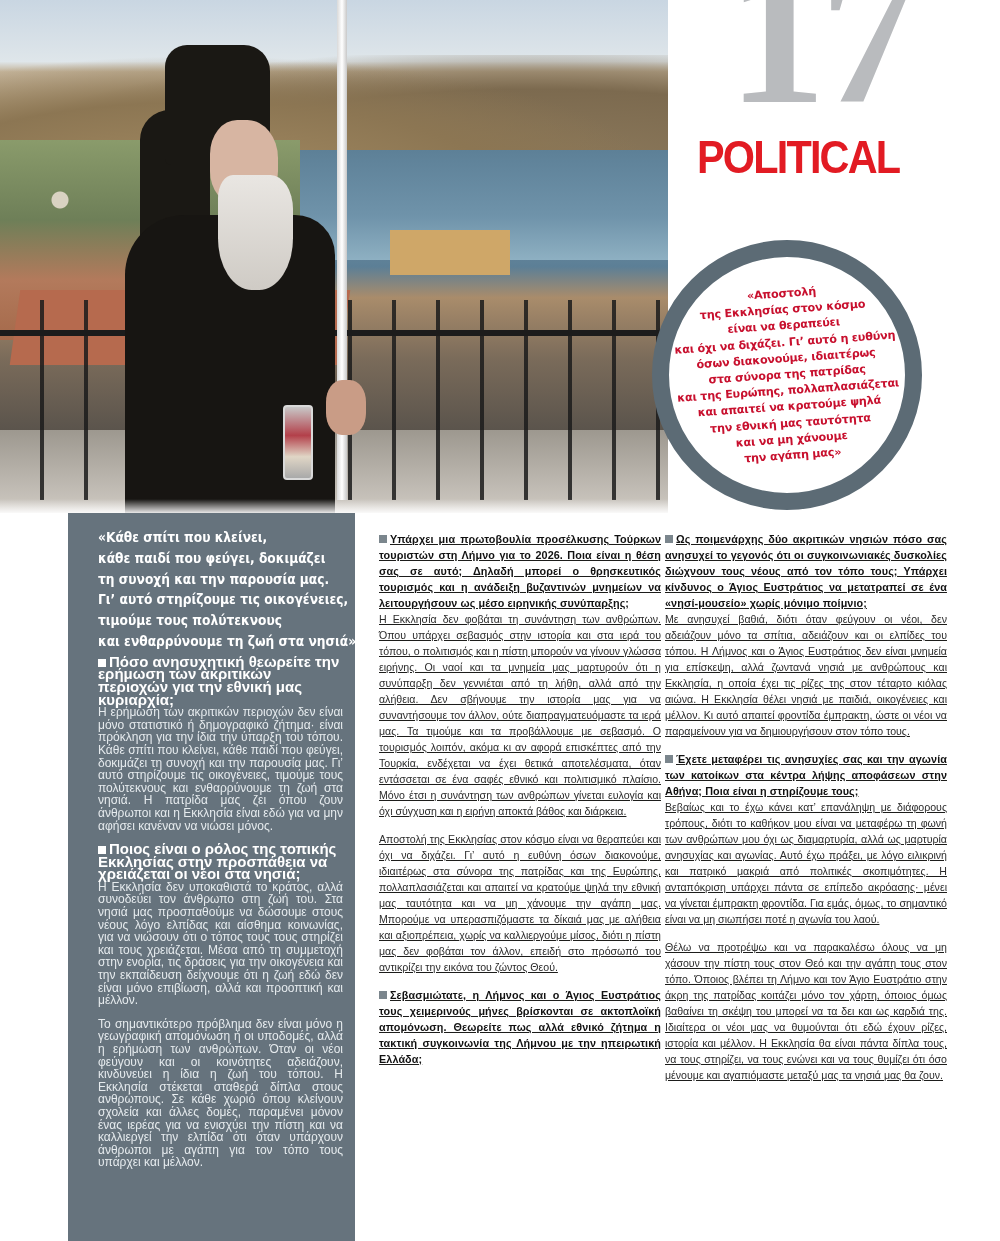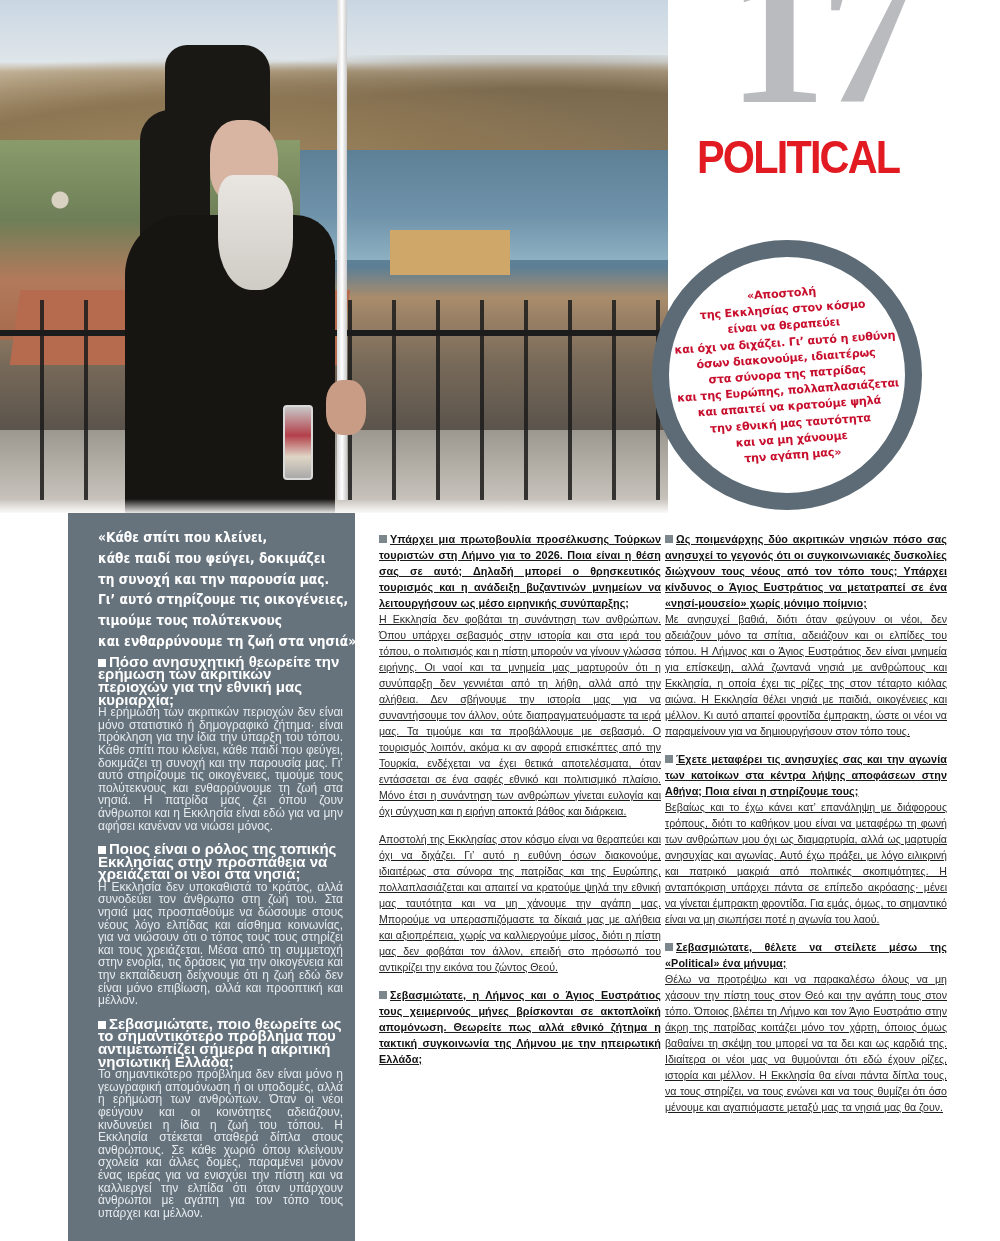--- a/index.html
+++ b/index.html
@@ -113,21 +113,20 @@
 
   <div class="qa">
     <p class="q"><span class="sq"></span><span>Πόσο ανησυχητική θεωρείτε την ερήμωση των ακριτικών περιοχών για την εθνική μας κυριαρχία;</span></p>
     <p class="a">Η ερήμωση των ακριτικών περιοχών δεν είναι μόνο στατιστικό ή δημογραφικό ζήτημα· είναι πρόκληση για την ίδια την ύπαρξη του τόπου. Κάθε σπίτι που κλείνει, κάθε παιδί που φεύγει, δοκιμάζει τη συνοχή και την παρουσία μας. Γι’ αυτό στηρίζουμε τις οικογένειες, τιμούμε τους πολύτεκνους και ενθαρρύνουμε τη ζωή στα νησιά. Η πατρίδα μας ζει όπου ζουν άνθρωποι και η Εκκλησία είναι εδώ για να μην αφήσει κανέναν να νιώσει μόνος.</p>
   </div>
   <div class="qa">
     <p class="q"><span class="sq"></span><span>Ποιος είναι ο ρόλος της τοπικής Εκκλησίας στην προσπάθεια να χρειάζεται οι νέοι στα νησιά;</span></p>
     <p class="a">Η Εκκλησία δεν υποκαθιστά το κράτος, αλλά συνοδεύει τον άνθρωπο στη ζωή του. Στα νησιά μας προσπαθούμε να δώσουμε στους νέους λόγο ελπίδας και αίσθημα κοινωνίας, για να νιώσουν ότι ο τόπος τους τους στηρίζει και τους χρειάζεται. Μέσα από τη συμμετοχή στην ενορία, τις δράσεις για την οικογένεια και την εκπαίδευση δείχνουμε ότι η ζωή εδώ δεν είναι μόνο επιβίωση, αλλά και προοπτική και μέλλον.</p>
   </div>
   <div class="qa">
-    <p class="q"><span class="sq"></span><span>Σεβασμιώτατε, ποιο θεωρείτε ως το σημαντικότερο πρόβλημα που αντιμετωπίζει σήμερα η ακριτική νησιωτική Ελλάδα;</span></p>
     <p class="a">Το σημαντικότερο πρόβλημα δεν είναι μόνο η γεωγραφική απομόνωση ή οι υποδομές, αλλά η ερήμωση των ανθρώπων. Όταν οι νέοι φεύγουν και οι κοινότητες αδειάζουν, κινδυνεύει η ίδια η ζωή του τόπου. Η Εκκλησία στέκεται σταθερά δίπλα στους ανθρώπους. Σε κάθε χωριό όπου κλείνουν σχολεία και άλλες δομές, παραμένει μόνον ένας ιερέας για να ενισχύει την πίστη και να καλλιεργεί την ελπίδα ότι όταν υπάρχουν άνθρωποι με αγάπη για τον τόπο τους υπάρχει και μέλλον.</p>
   </div>
 </aside>
 
 <section class="col col-2">
   <div class="qa">
     <p class="q"><span class="sq"></span><span>Υπάρχει μια πρωτοβουλία προσέλκυσης Τούρκων τουριστών στη Λήμνο για το 2026. Ποια είναι η θέση σας σε αυτό; Δηλαδή μπορεί ο θρησκευτικός τουρισμός και η ανάδειξη βυζαντινών μνημείων να λειτουργήσουν ως μέσο ειρηνικής συνύπαρξης;</span></p>
     <p class="a">Η Εκκλησία δεν φοβάται τη συνάντηση των ανθρώπων. Όπου υπάρχει σεβασμός στην ιστορία και στα ιερά του τόπου, ο πολιτισμός και η πίστη μπορούν να γίνουν γλώσσα ειρήνης. Οι ναοί και τα μνημεία μας μαρτυρούν ότι η συνύπαρξη δεν γεννιέται από τη λήθη, αλλά από την αλήθεια. Δεν σβήνουμε την ιστορία μας για να συναντήσουμε τον άλλον, ούτε διαπραγματευόμαστε τα ιερά μας. Τα τιμούμε και τα προβάλλουμε με σεβασμό. Ο τουρισμός λοιπόν, ακόμα κι αν αφορά επισκέπτες από την Τουρκία, ενδέχεται να έχει θετικά αποτελέσματα, όταν εντάσσεται σε ένα σαφές εθνικό και πολιτισμικό πλαίσιο. Μόνο έτσι η συνάντηση των ανθρώπων γίνεται ευλογία και όχι σύγχυση και η ειρήνη αποκτά βάθος και διάρκεια.</p>
   </div>
   <div class="qa">
@@ -141,16 +140,15 @@
 <section class="col col-3">
   <div class="qa">
     <p class="q"><span class="sq"></span><span>Ως ποιμενάρχης δύο ακριτικών νησιών πόσο σας ανησυχεί το γεγονός ότι οι συγκοινωνιακές δυσκολίες διώχνουν τους νέους από τον τόπο τους; Υπάρχει κίνδυνος ο Άγιος Ευστράτιος να μετατραπεί σε ένα «νησί-μουσείο» χωρίς μόνιμο ποίμνιο;</span></p>
     <p class="a">Με ανησυχεί βαθιά, διότι όταν φεύγουν οι νέοι, δεν αδειάζουν μόνο τα σπίτια, αδειάζουν και οι ελπίδες του τόπου. Η Λήμνος και ο Άγιος Ευστράτιος δεν είναι μνημεία για επίσκεψη, αλλά ζωντανά νησιά με ανθρώπους και Εκκλησία, η οποία έχει τις ρίζες της στον τέταρτο κιόλας αιώνα. Η Εκκλησία θέλει νησιά με παιδιά, οικογένειες και μέλλον. Κι αυτό απαιτεί φροντίδα έμπρακτη, ώστε οι νέοι να παραμείνουν για να δημιουργήσουν στον τόπο τους.</p>
   </div>
   <div class="qa">
     <p class="q"><span class="sq"></span><span>Έχετε μεταφέρει τις ανησυχίες σας και την αγωνία των κατοίκων στα κέντρα λήψης αποφάσεων στην Αθήνα; Ποια είναι η στηρίζουμε τους;</span></p>
     <p class="a">Βεβαίως και το έχω κάνει κατ’ επανάληψη με διάφορους τρόπους, διότι το καθήκον μου είναι να μεταφέρω τη φωνή των ανθρώπων μου όχι ως διαμαρτυρία, αλλά ως μαρτυρία ανησυχίας και αγωνίας. Αυτό έχω πράξει, με λόγο ειλικρινή και πατρικό μακριά από πολιτικές σκοπιμότητες. Η ανταπόκριση υπάρχει πάντα σε επίπεδο ακρόασης· μένει να γίνεται έμπρακτη φροντίδα. Για εμάς, όμως, το σημαντικό είναι να μη σιωπήσει ποτέ η αγωνία του λαού.</p>
   </div>
   <div class="qa">
-    <p class="q"><span class="sq"></span><span>Σεβασμιώτατε, θέλετε να στείλετε μέσω της «Political» ένα μήνυμα;</span></p>
     <p class="a">Θέλω να προτρέψω και να παρακαλέσω όλους να μη χάσουν την πίστη τους στον Θεό και την αγάπη τους στον τόπο. Όποιος βλέπει τη Λήμνο και τον Άγιο Ευστράτιο στην άκρη της πατρίδας κοιτάζει μόνο τον χάρτη, όποιος όμως βαθαίνει τη σκέψη του μπορεί να τα δει και ως καρδιά της. Ιδιαίτερα οι νέοι μας να θυμούνται ότι εδώ έχουν ρίζες, ιστορία και μέλλον. Η Εκκλησία θα είναι πάντα δίπλα τους, να τους στηρίζει, να τους ενώνει και να τους θυμίζει ότι όσο μένουμε και αγαπιόμαστε μεταξύ μας τα νησιά μας θα ζουν.</p>
   </div>
 </section>
 
 </body></html>

